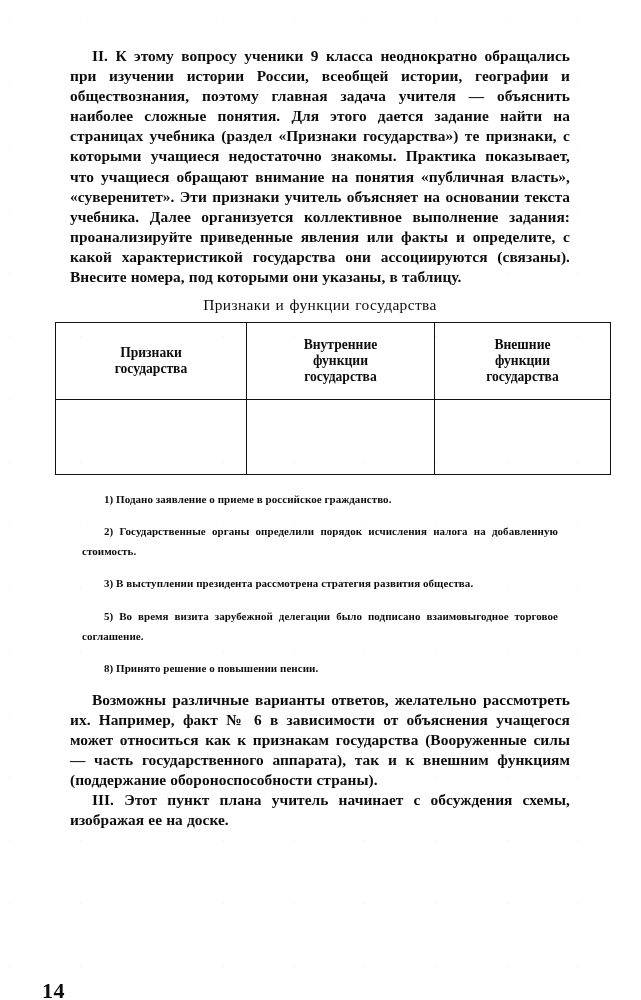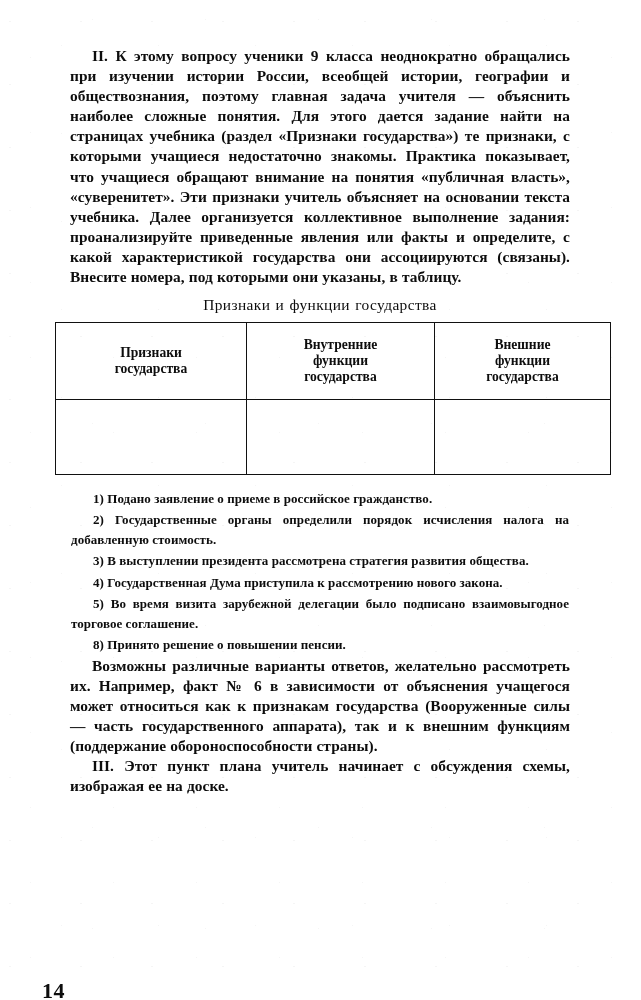--- a/index.html
+++ b/index.html
@@ -85,25 +85,25 @@
   }
   .col-a { width: 178px; }
   .col-b { width: 175px; }
   .col-c { width: 163px; }
 
   
   .list-block {
     margin-top: 14px;
   }
   .list-item {
-    font-size: 13px;
+    font-size: 11px;
     font-weight: bold;
     line-height: 20.1px;
     text-align: justify;
-    margin: 1px;
+    margin: 12px;
     text-indent: 22px;
     letter-spacing: 0.05px;
   }
 
   .tail-para {
     margin-top: 0;
   }
 
   
   .folio {
@@ -169,21 +169,20 @@
             <td class="col-c"></td>
           </tr>
         </tbody>
       </table>
     </div>
 
     <div class="list-block">
       <p class="list-item">1) Подано заявление о приеме в российское гражданство.</p>
       <p class="list-item">2) Государственные органы определили порядок исчисления налога на добавленную стоимость.</p>
       <p class="list-item">3) В выступлении президента рассмотрена стратегия развития общества.</p>
-      <p class="list-item">4) Государственная Дума приступила к рассмотрению нового закона.</p>
       <p class="list-item">5) Во время визита зарубежной делегации было подписано взаимовыгодное торговое соглашение.</p>
       <p class="list-item">8) Принято решение о повышении пенсии.</p>
     </div>
 
     <p class="para tail-para">Возможны различные варианты ответов, желательно рассмотреть их. Например, факт № 6 в зависимости от объяснения учащегося может относиться как к признакам государства (Вооруженные силы — часть государственного аппарата), так и к внешним функциям (поддержание обороноспособности страны).</p>
 
 
     <p class="para tail-para">III. Этот пункт плана учитель начинает с обсуждения схемы, изображая ее на доске.</p>
 
   </div>

